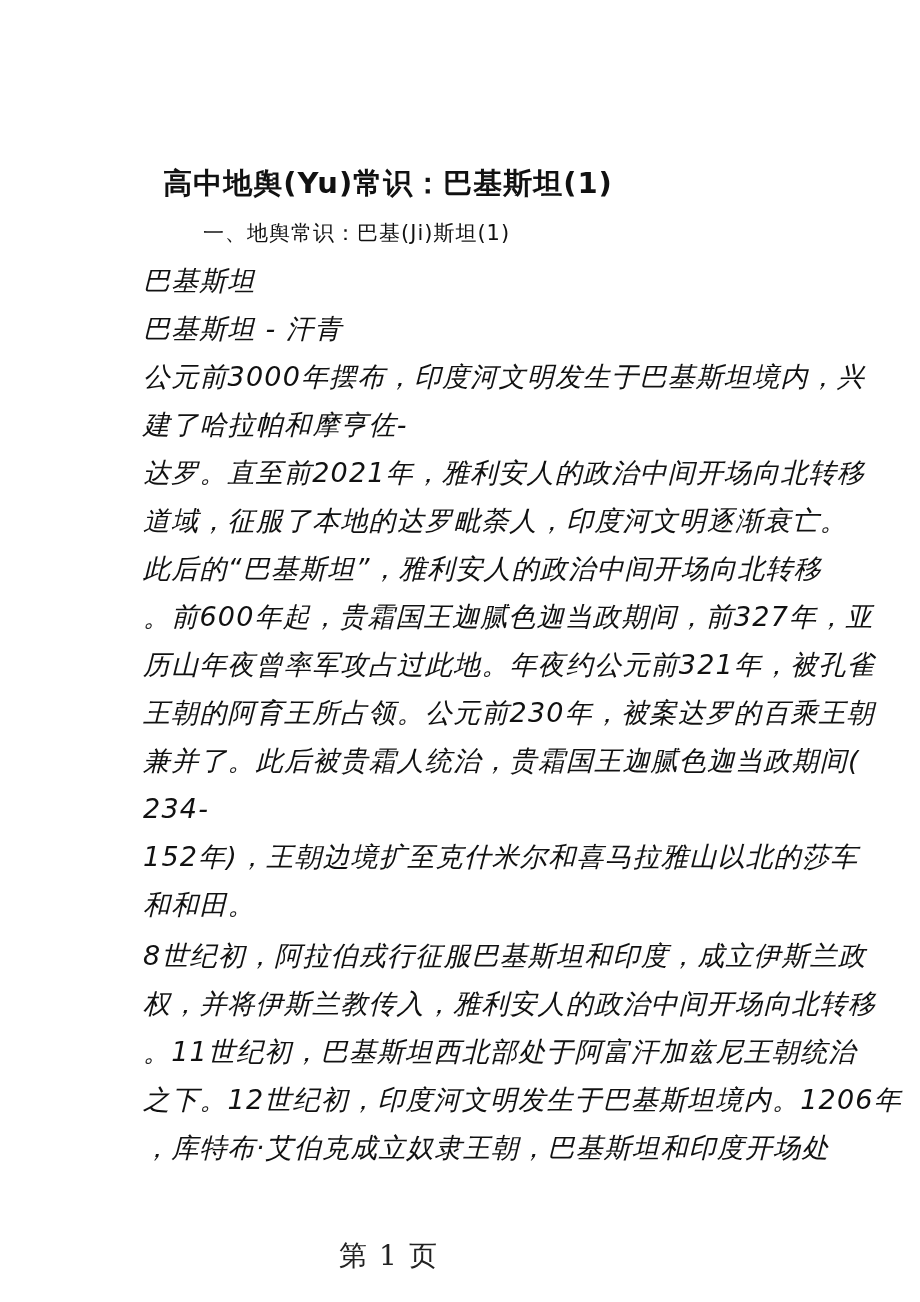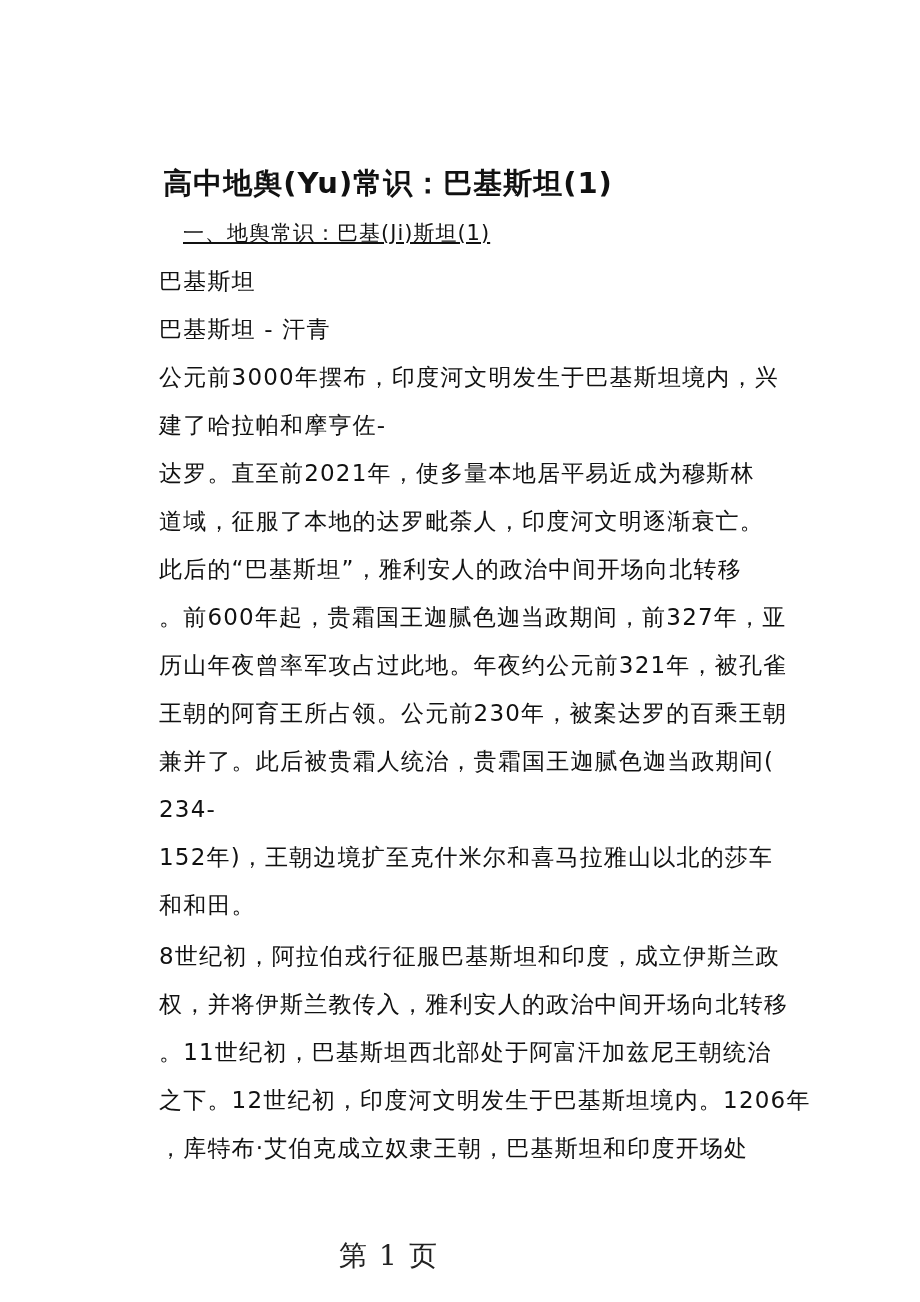--- a/index.html
+++ b/index.html
@@ -25,40 +25,40 @@
       left: 0; right: 0;
       top: 114px;
       text-align: center;
       font-size: 29px;
       font-weight: bold;
       letter-spacing: 1px;
       line-height: 44px;
     }
     .subtitle {
       position: absolute;
-      left: 183px;
+      left: 203px;
       top: 170px;
       font-size: 21px;
       line-height: 32px;
       letter-spacing: 1px;
-      text-decoration: underline;
     }
     .body-lines {
       position: absolute;
       left: 143px;
       top: 0;
       width: 640px;
     }
     .line {
       position: absolute;
-      left: 16px;
+      left: 0;
       white-space: nowrap;
-      font-size: 23px;
+      font-size: 27px;
       line-height: 32px;
       letter-spacing: 1.2px;
+      font-style: italic;
     }
     .footer {
       position: absolute;
       left: 0; right: 0;
       top: 1194px;
       text-align: center;
       font-family: "DejaVu Serif", "Liberation Serif", serif;
       font-size: 28px;
       line-height: 30px;
       color: #222222;
@@ -70,21 +70,21 @@
 
 <div class="page">
   <div class="title">高中地舆(Yu)常识：巴基斯坦(1)</div>
   <div class="subtitle">一、地舆常识：巴基(Ji)斯坦(1)</div>
 
   <div class="body-lines">
     <div class="line" style="top:218px">巴基斯坦</div>
     <div class="line" style="top:266px">巴基斯坦 - 汗青</div>
     <div class="line" style="top:314px">公元前3000年摆布，印度河文明发生于巴基斯坦境内，兴</div>
     <div class="line" style="top:362px">建了哈拉帕和摩亨佐-</div>
-    <div class="line" style="top:410px">达罗。直至前2021年，使多量本地居平易近成为穆斯林</div>
+    <div class="line" style="top:410px">达罗。直至前2021年，雅利安人的政治中间开场向北转移</div>
     <div class="line" style="top:458px">道域，征服了本地的达罗毗荼人，印度河文明逐渐衰亡。</div>
     <div class="line" style="top:506px">此后的“巴基斯坦”，雅利安人的政治中间开场向北转移</div>
     <div class="line" style="top:554px">。前600年起，贵霜国王迦腻色迦当政期间，前327年，亚</div>
     <div class="line" style="top:602px">历山年夜曾率军攻占过此地。年夜约公元前321年，被孔雀</div>
     <div class="line" style="top:650px">王朝的阿育王所占领。公元前230年，被案达罗的百乘王朝</div>
     <div class="line" style="top:698px">兼并了。此后被贵霜人统治，贵霜国王迦腻色迦当政期间(</div>
     <div class="line" style="top:746px">234-</div>
     <div class="line" style="top:794px">152年)，王朝边境扩至克什米尔和喜马拉雅山以北的莎车</div>
     <div class="line" style="top:842px">和和田。</div>
     <div class="line" style="top:893px">8世纪初，阿拉伯戎行征服巴基斯坦和印度，成立伊斯兰政</div>

